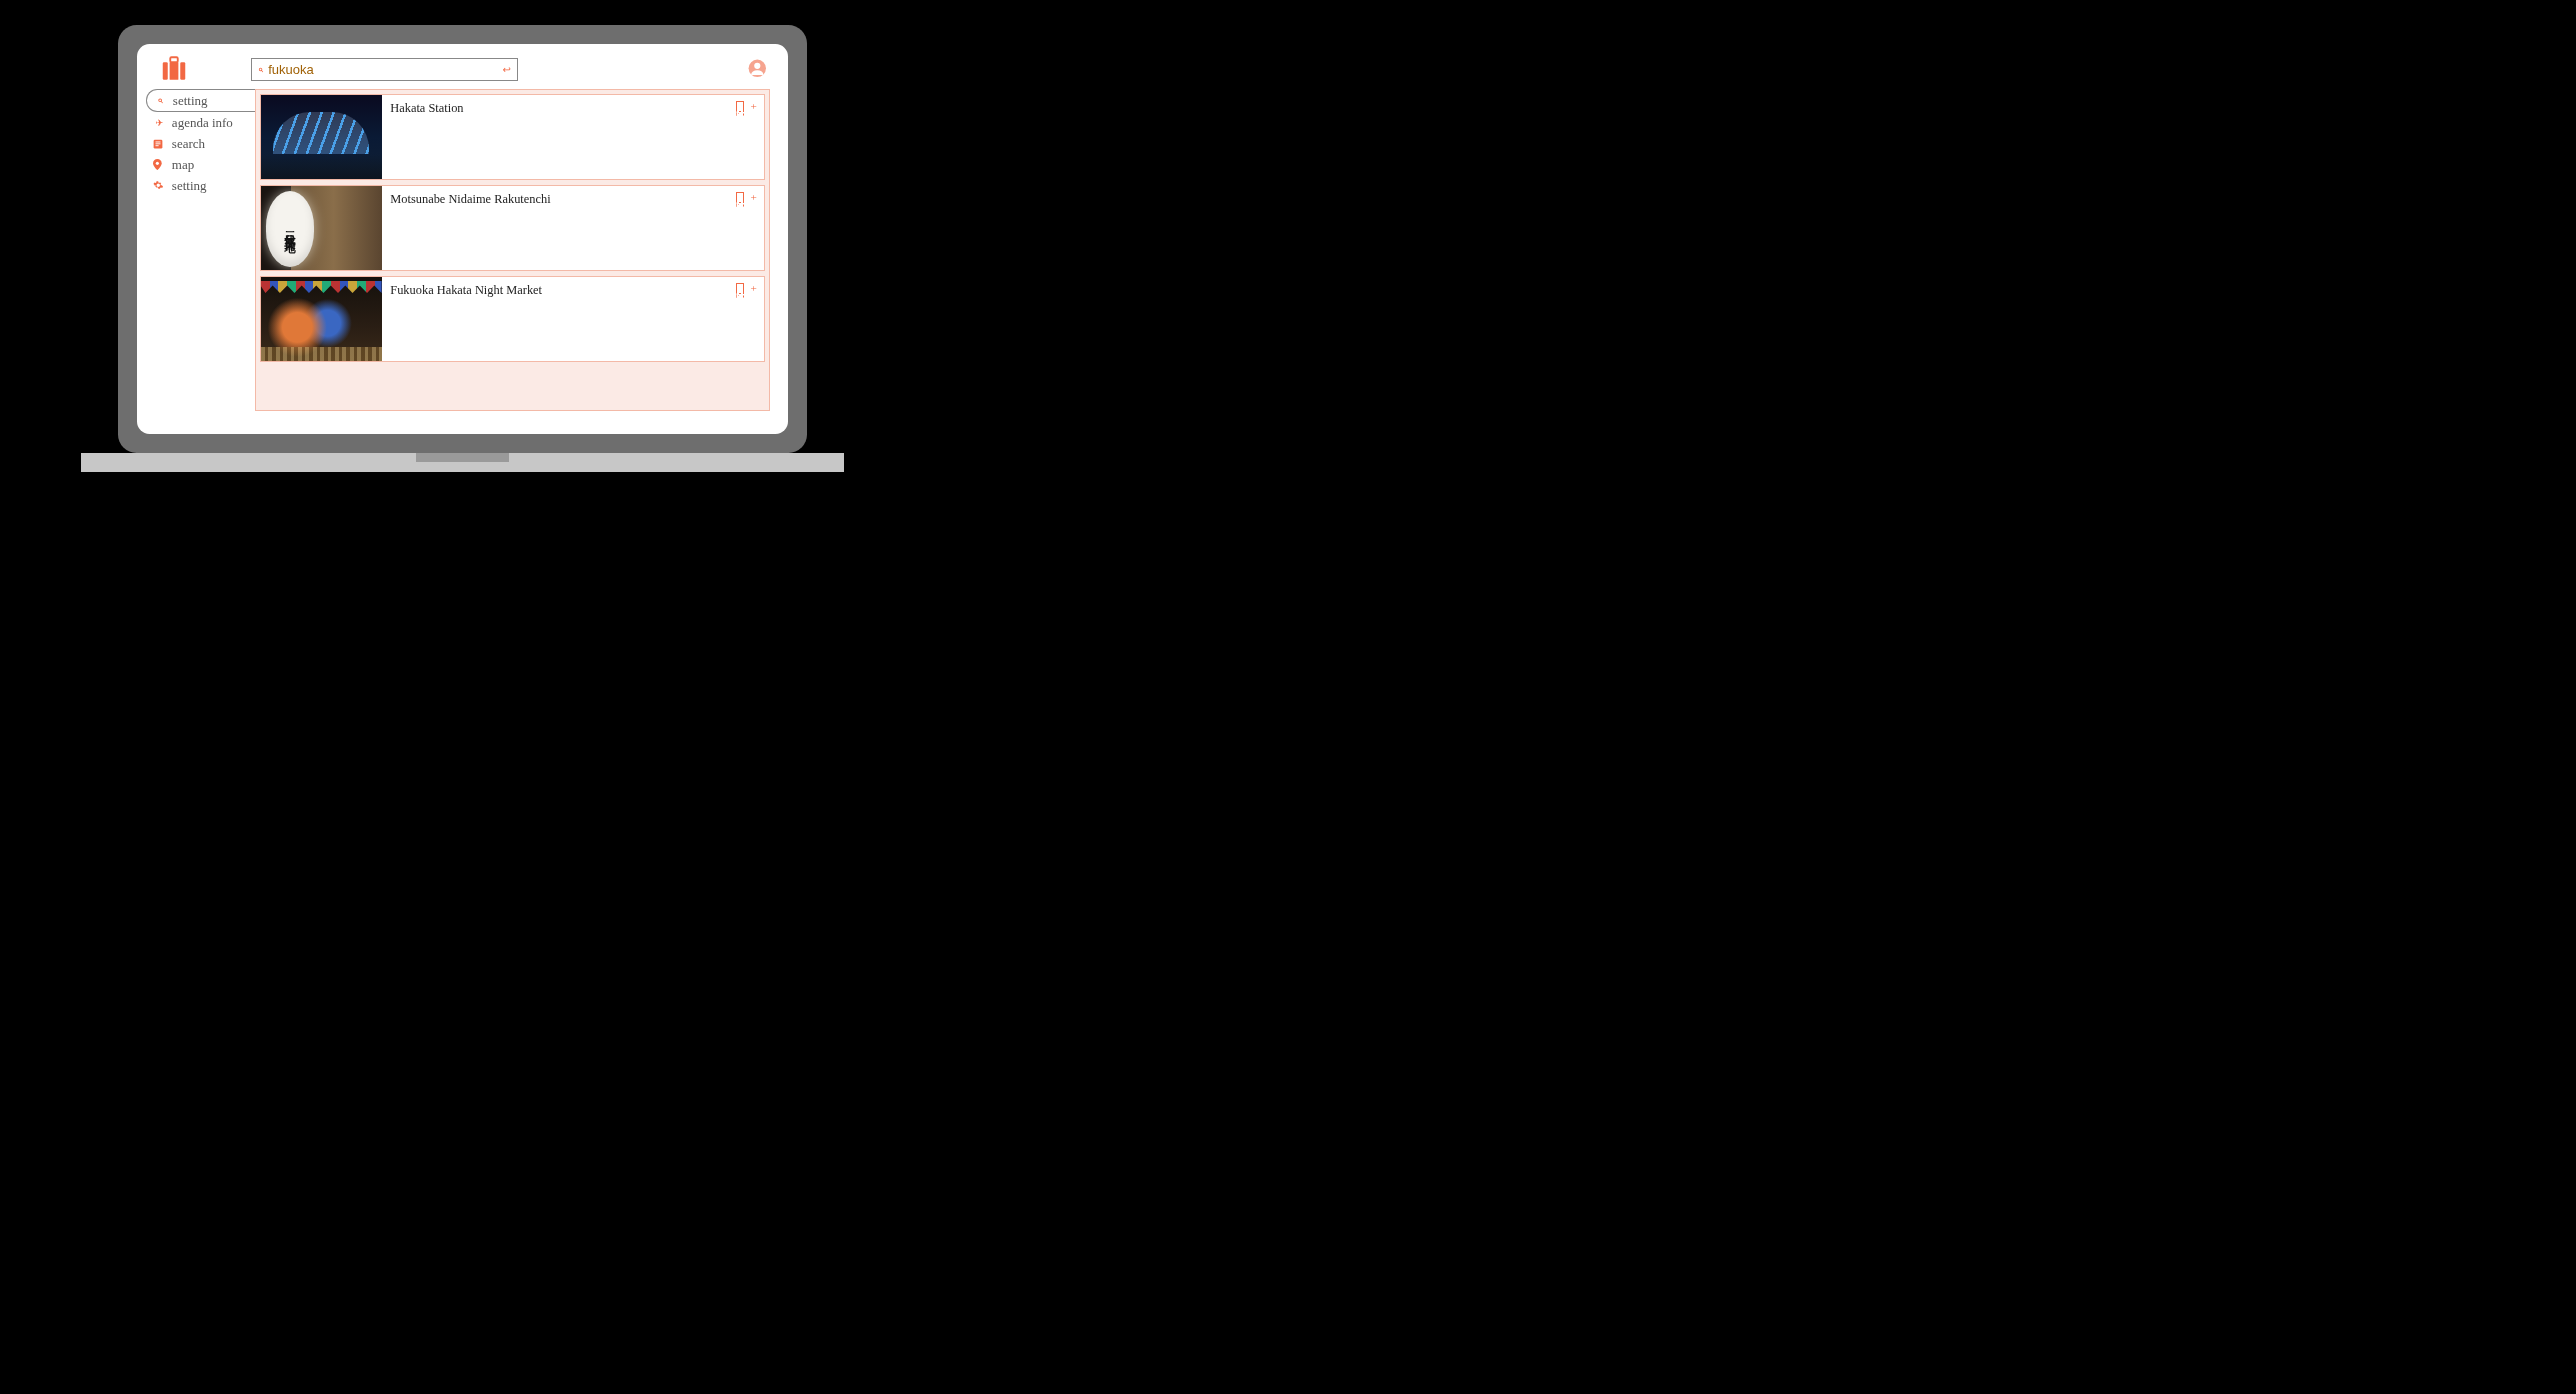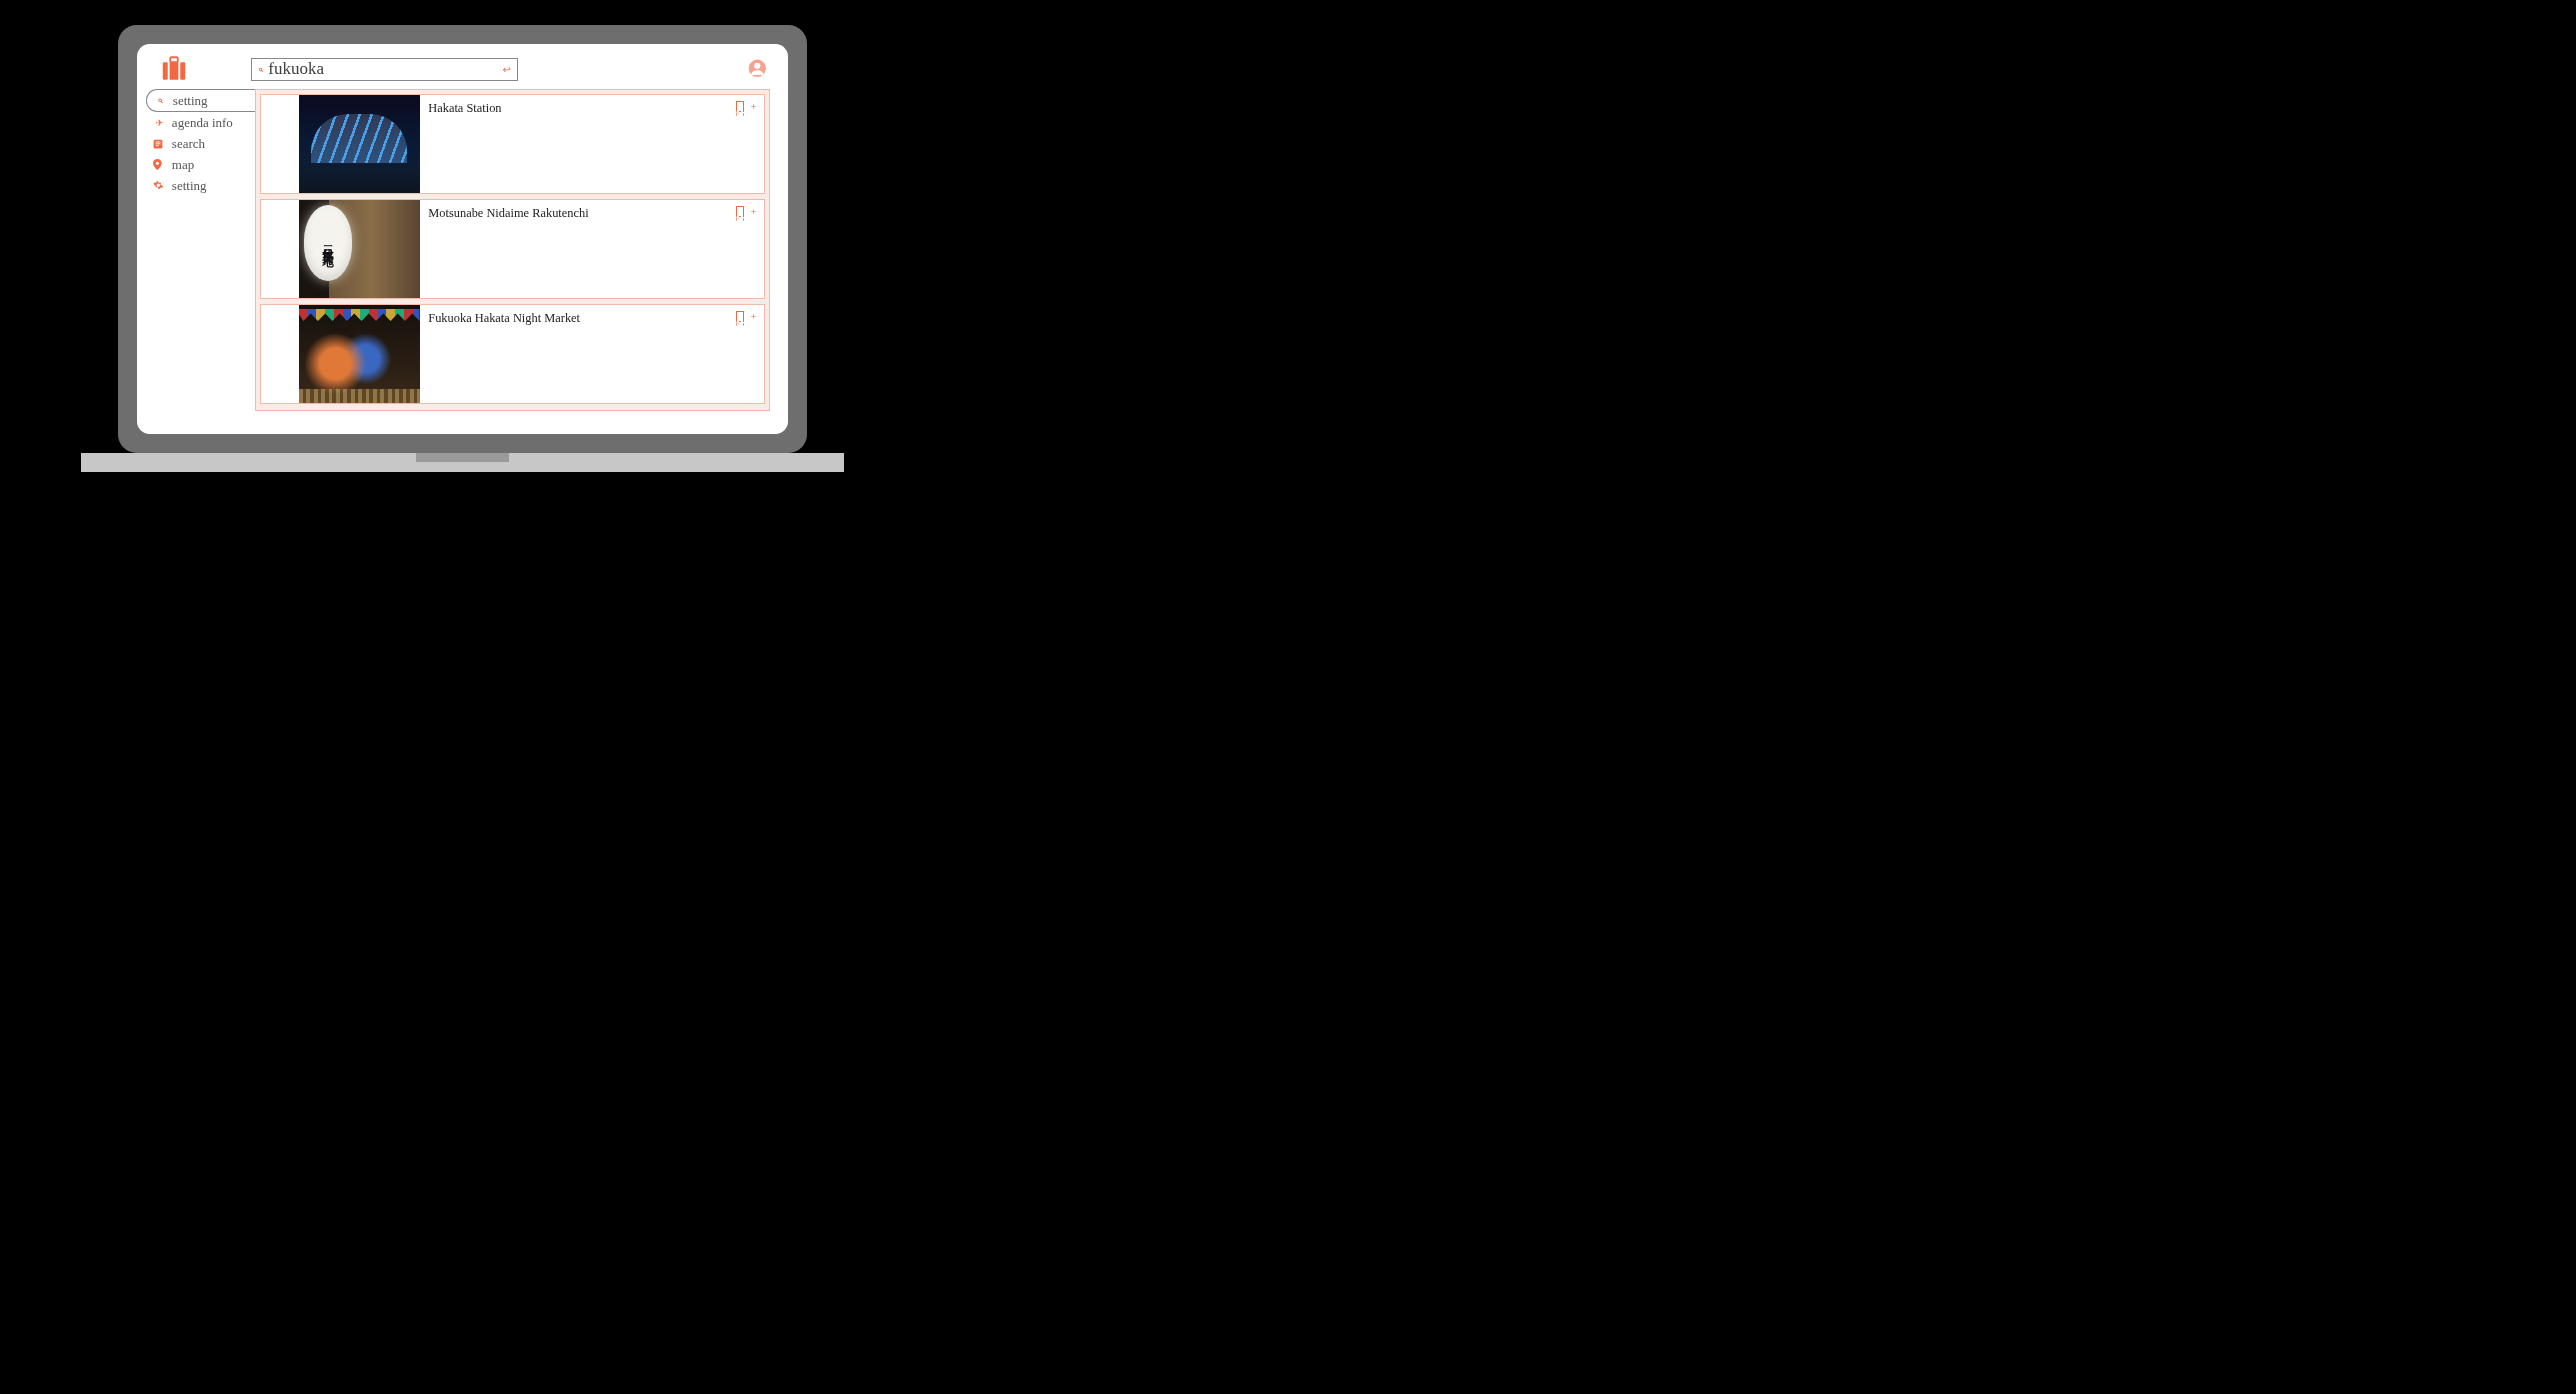--- a/index.html
+++ b/index.html
@@ -63,23 +63,23 @@
     display: flex;
     align-items: center;
     padding: 0 6.2px;
     gap: 5px;
   }
   .search-box .search-glyph { color:#f26843; font-size:8.7px; font-weight:bold; display:inline-block; transform:scaleX(-1); }
   .search-box input {
     flex: 1;
     border: none;
     outline: none;
-    font-size: 17px;
-    font-family: Liberation Serif, serif;
-    color:#404040;
+    font-size: 13px;
+    font-family: Liberation Sans, sans-serif;
+    color:#a16207;
   }
   .enter-glyph { color:#f26843; font-size:10px; }
   .header-spacer { flex:1; }
   .profile-icon { color:#f6a48f; }
 
   
   .content {
     display:flex;
     padding: 0 18.6px 18.6px 9.3px;
     gap: 0;
@@ -111,23 +111,22 @@
     flex:1;
     background:#fbeae5;
     border:0.6px solid #f3b9a7;
     padding:3.7px;
   }
   .result-card {
     background:#fff;
     border:0.6px solid #f3b9a7;
     display:flex;
     margin-bottom:5px;
-    height:100px;
+    height:86px;
     position:relative;
-    padding-left:38px;
   }
   .result-thumb {
     width:121px;
     height:100%;
     background:#222;
     flex-shrink:0;
     position:relative;
     overflow:hidden;
   }
   .result-body {

